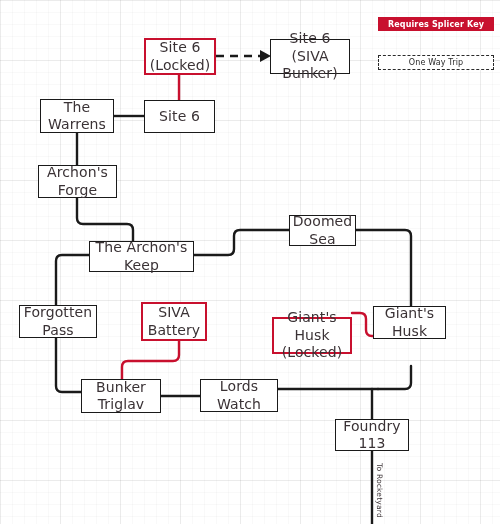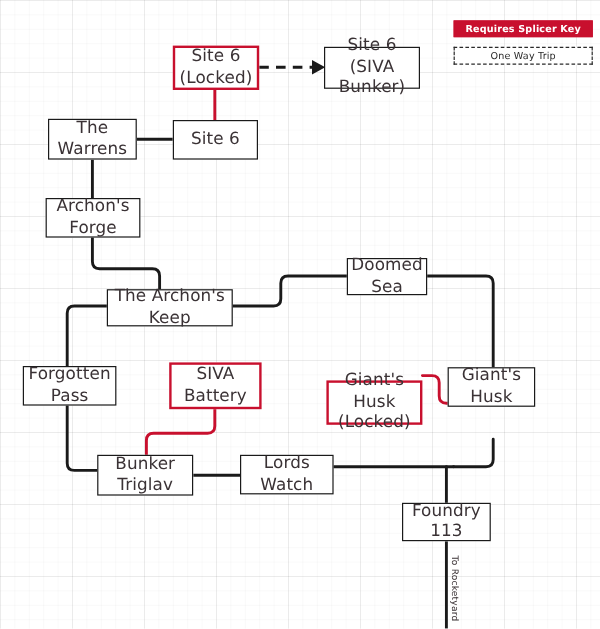--- a/index.html
+++ b/index.html
@@ -142,39 +142,39 @@
     </g>
 
     <g>
       <line x1="372" y1="451" x2="372" y2="524" stroke="#1a1a1a" stroke-width="2.4"></line>
     </g>
 
   </svg>
 
   <div class="legend filled" style="left:378px; top:17px; width:116px; height:14px;">Requires Splicer Key</div>
 
-  <div class="legend dashed" style="left:378px; top:39px; width:116px; height:15px;">One Way Trip</div>
+  <div class="legend dashed" style="left:378px; top:55px; width:116px; height:15px;">One Way Trip</div>
 
   <div class="node locked" style="left:144px; top:38px; width:72px; height:37px;">Site 6 (Locked)</div>
 
   <div class="node normal" style="left:270px; top:39px; width:80px; height:35px;">Site 6 (SIVA Bunker)</div>
 
   <div class="node normal" style="left:40px; top:99px; width:74px; height:34px;">The Warrens</div>
 
   <div class="node normal" style="left:144px; top:100px; width:71px; height:33px;">Site 6</div>
 
   <div class="node normal" style="left:38px; top:165px; width:79px; height:33px;">Archon's Forge</div>
 
   <div class="node normal" style="left:89px; top:241px; width:105px; height:31px;">The Archon's Keep</div>
 
   <div class="node normal" style="left:289px; top:215px; width:67px; height:31px;">Doomed Sea</div>
 
   <div class="node normal" style="left:19px; top:305px; width:78px; height:33px;">Forgotten Pass</div>
 
-  <div class="node locked" style="left:141px; top:302px; width:77px; height:39px;">SIVA Battery</div>
+  <div class="node locked" style="left:141px; top:302px; width:66px; height:39px;">SIVA Battery</div>
 
   <div class="node locked" style="left:272px; top:289px; width:80px; height:37px;margin-top:28px;">Giant's Husk (Locked)</div>
 
   <div class="node normal" style="left:373px; top:306px; width:73px; height:33px;">Giant's Husk</div>
 
   <div class="node normal" style="left:81px; top:379px; width:80px; height:34px;">Bunker Triglav</div>
 
   <div class="node normal" style="left:200px; top:379px; width:78px; height:33px;">Lords Watch</div>
 
   <div class="node normal" style="left:335px; top:419px; width:74px; height:32px;">Foundry 113</div>

